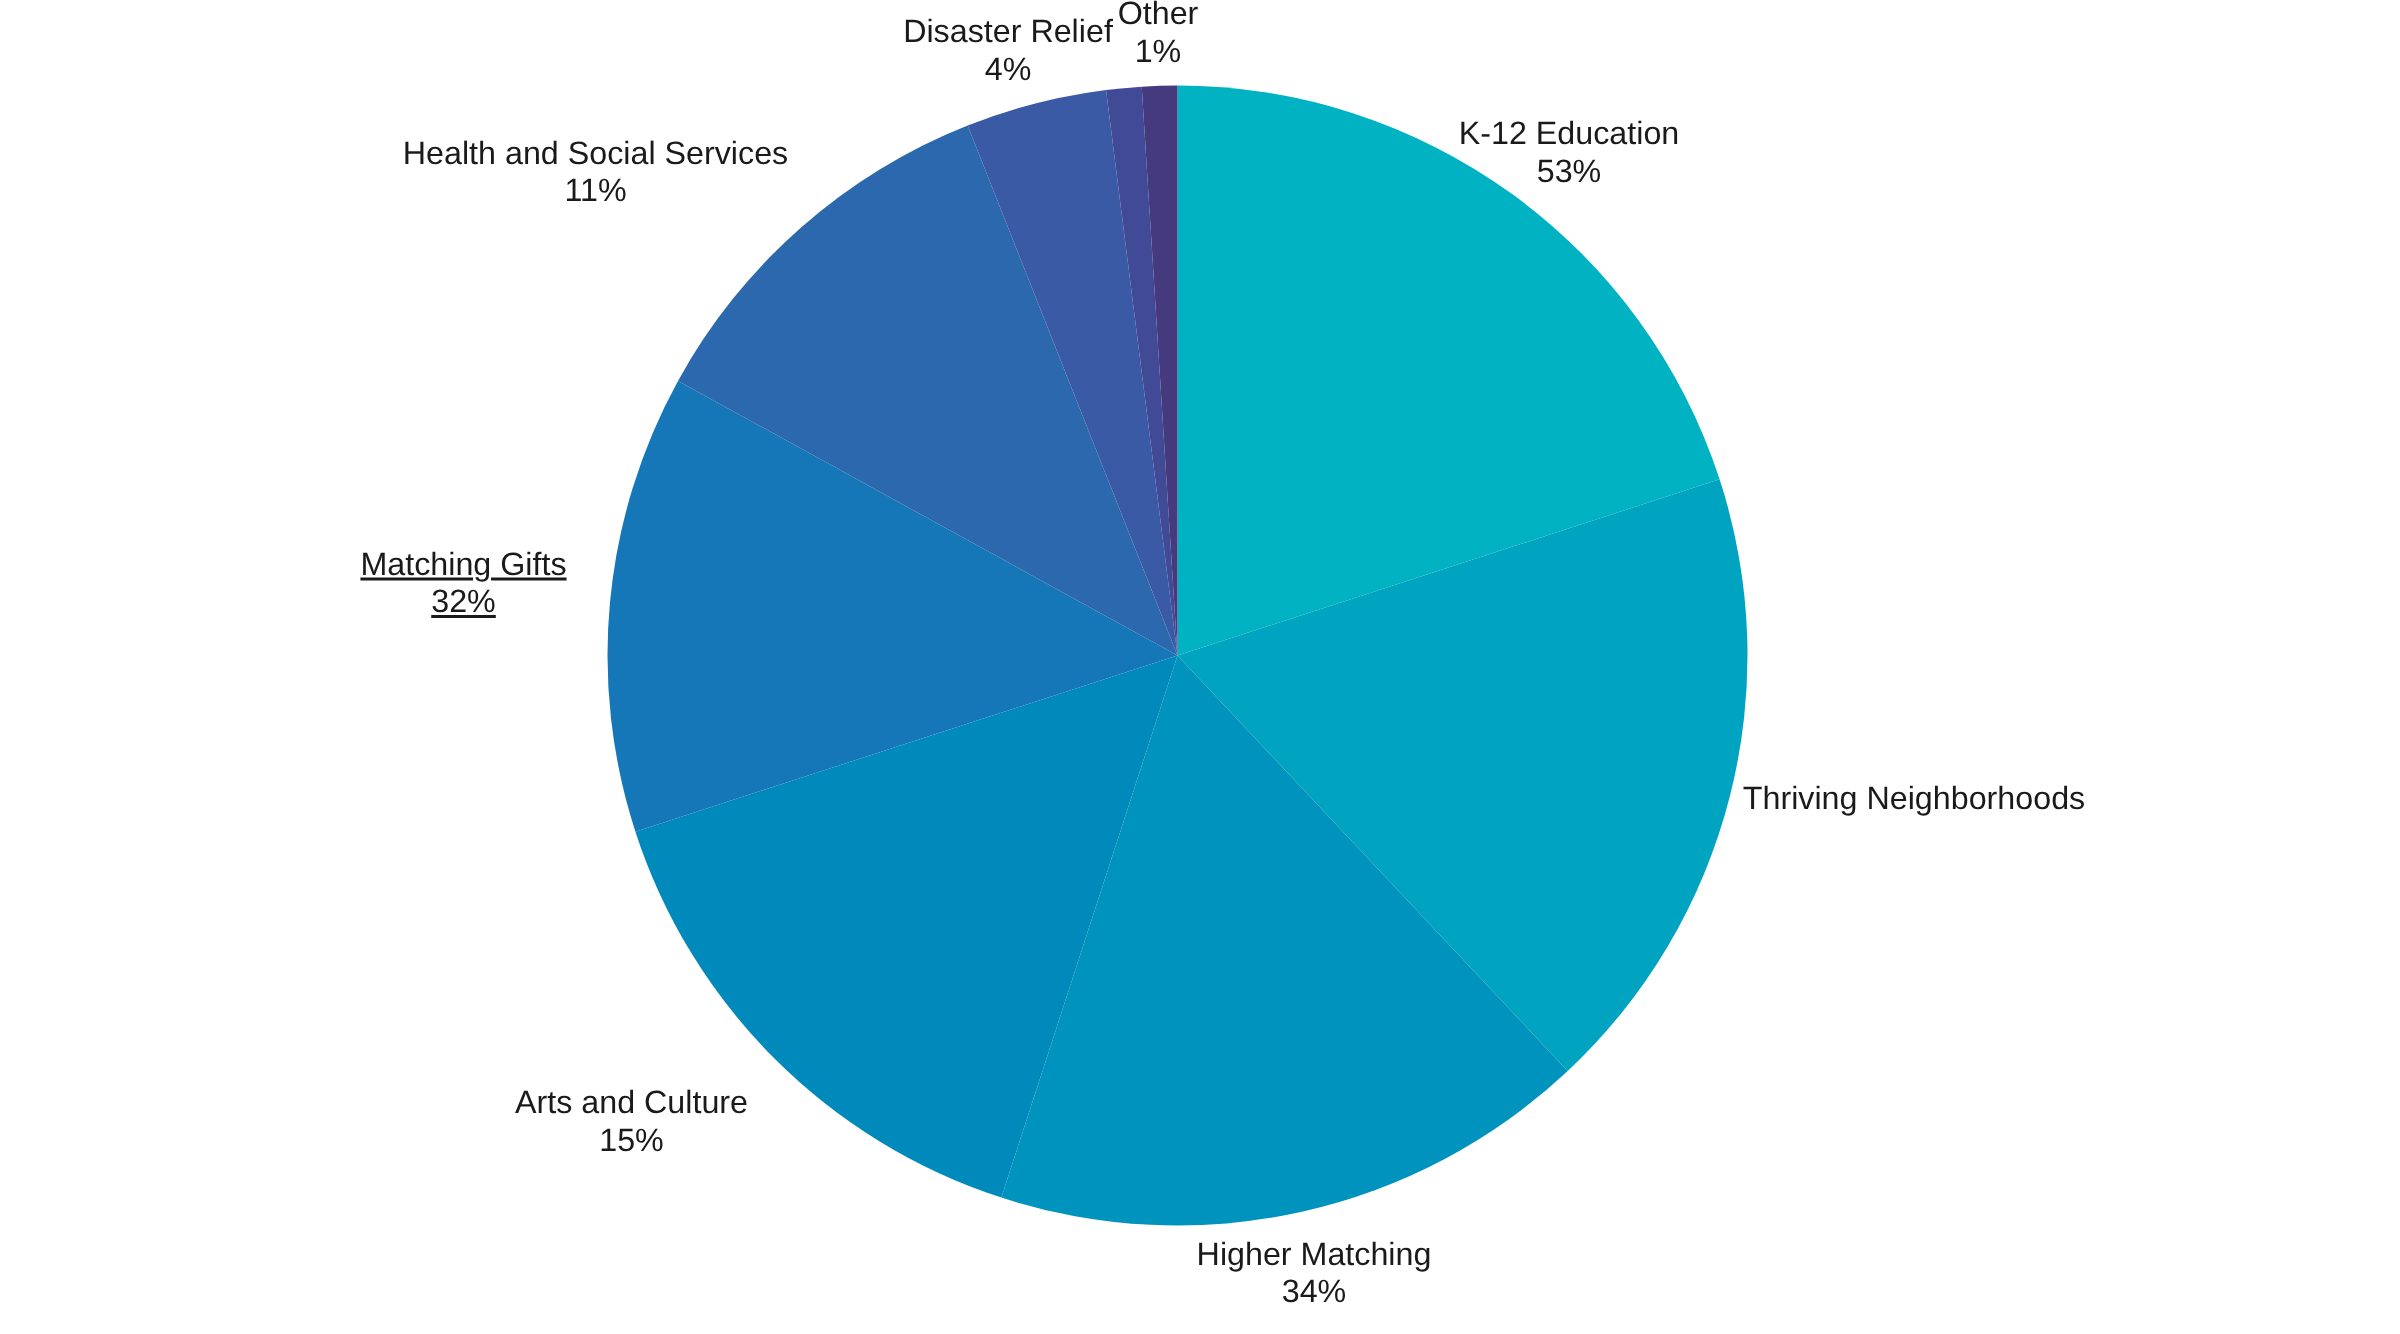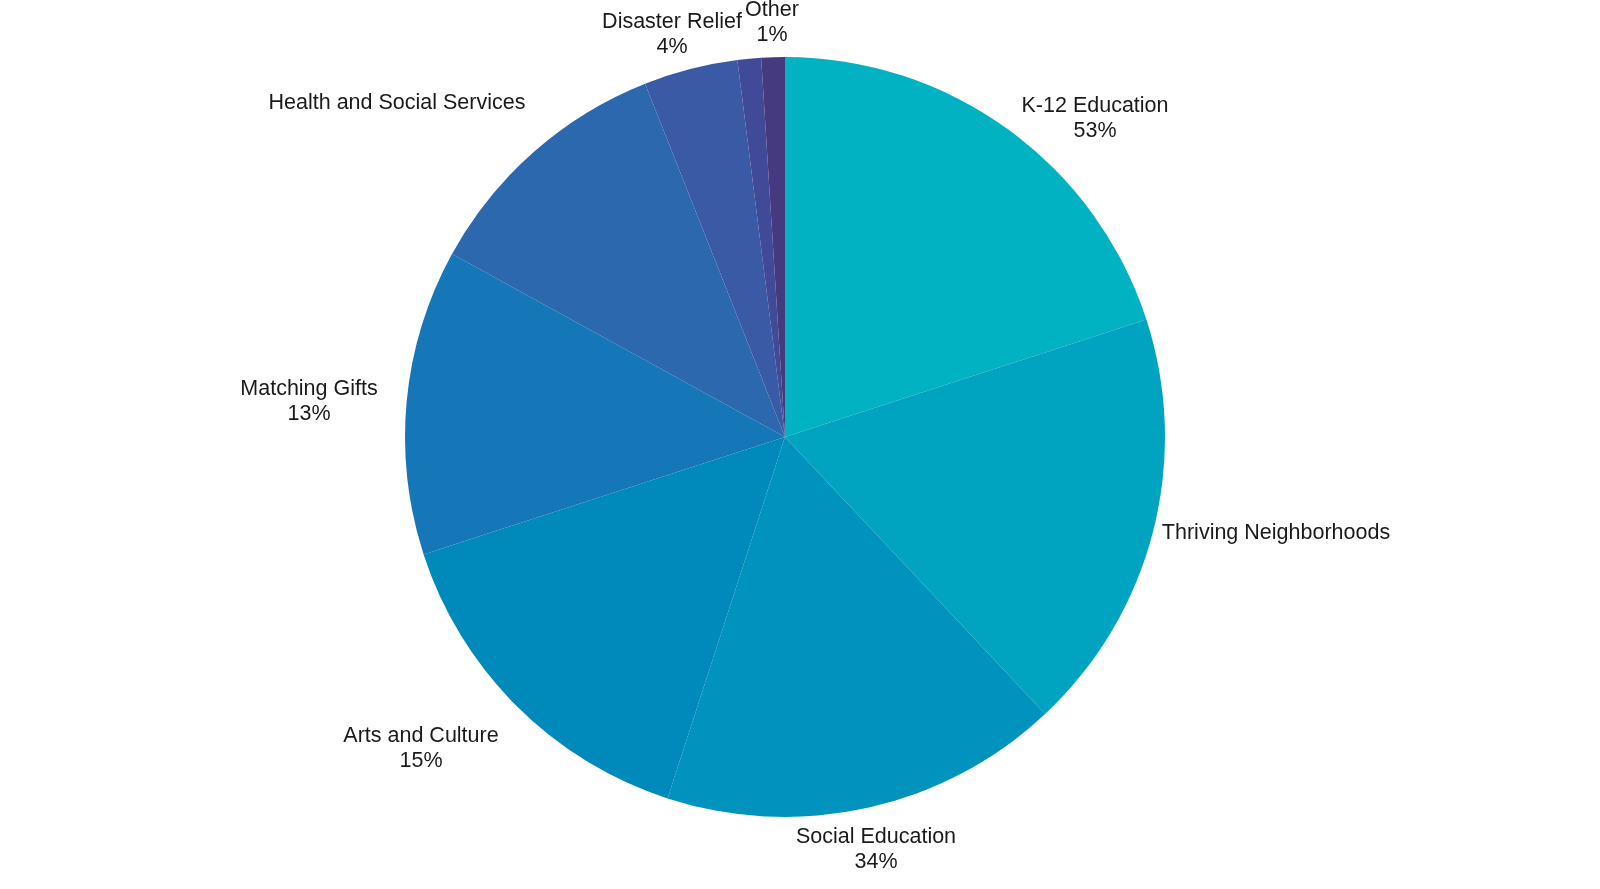--- a/index.html
+++ b/index.html
@@ -53,46 +53,47 @@
         <path d="M 785 437 L 1045.13 714.01 A 380 380 0 0 1 667.57 798.40 Z" fill="#0093bd"></path>
         <path d="M 785 437 L 667.57 798.40 A 380 380 0 0 1 423.60 554.43 Z" fill="#0089bb"></path>
         <path d="M 785 437 L 423.60 554.43 A 380 380 0 0 1 452.00 253.93 Z" fill="#1577b8"></path>
         <path d="M 785 437 L 452.00 253.93 A 380 380 0 0 1 645.11 83.68 Z" fill="#2b68ad"></path>
         <path d="M 785 437 L 645.11 83.68 A 380 380 0 0 1 737.37 60.00 Z" fill="#3a5aa5"></path>
         <path d="M 785 437 L 737.37 60.00 A 380 380 0 0 1 761.14 57.75 Z" fill="#414a96"></path>
         <path d="M 785 437 L 761.14 57.75 A 380 380 0 0 1 785.00 57.00 Z" fill="#453a7e"></path>
       </g>
   </svg>
 
-  <div class="pie-label" style="left:1095px; top:77px;margin-top:16px;">
+  <div class="pie-label" style="left:1046px; top:77px;">
     <span class="lbl-name">K-12 Education</span>
     <span class="lbl-pct">53%</span>
   </div>
 
   <div class="pie-label" style="left:1276px; top:520px;">
     <span class="lbl-name">Thriving Neighborhoods</span>
   </div>
 
   <div class="pie-label" style="left:876px; top:824px;">
-    <span class="lbl-name">Social Education</span>
+    <span class="lbl-name">Higher Matching</span>
     <span class="lbl-pct">34%</span>
   </div>
 
   <div class="pie-label" style="left:421px; top:711px;margin-top:12px;">
     <span class="lbl-name">Arts and Culture</span>
     <span class="lbl-pct">15%</span>
   </div>
 
-  <div class="pie-label" style="left:309px; top:376px;">
+  <div class="pie-label" style="left:309px; top:364px;text-decoration:underline;">
     <span class="lbl-name">Matching Gifts</span>
-    <span class="lbl-pct">13%</span>
+    <span class="lbl-pct">32%</span>
   </div>
 
   <div class="pie-label" style="left:397px; top:90px;">
     <span class="lbl-name">Health and Social Services</span>
+    <span class="lbl-pct">11%</span>
   </div>
 
   <div class="pie-label" style="left:672px; top:9px;">
     <span class="lbl-name">Disaster Relief</span>
     <span class="lbl-pct">4%</span>
   </div>
 
   <div class="pie-label" style="left:772px; top:-3px;">
     <span class="lbl-name">Other</span>
     <span class="lbl-pct">1%</span>

